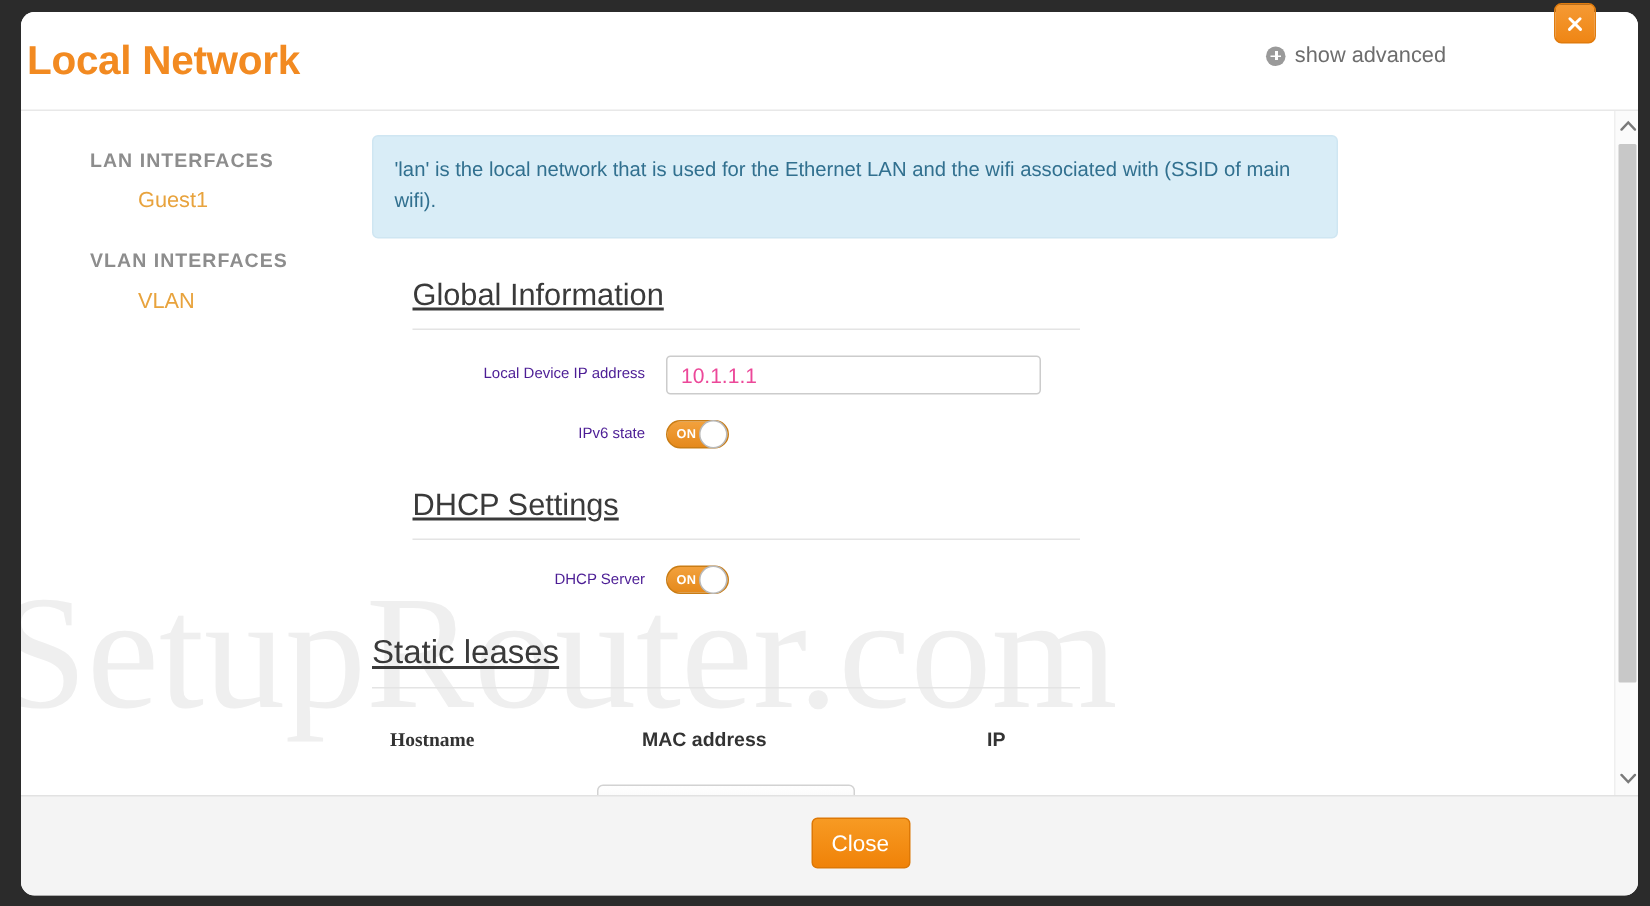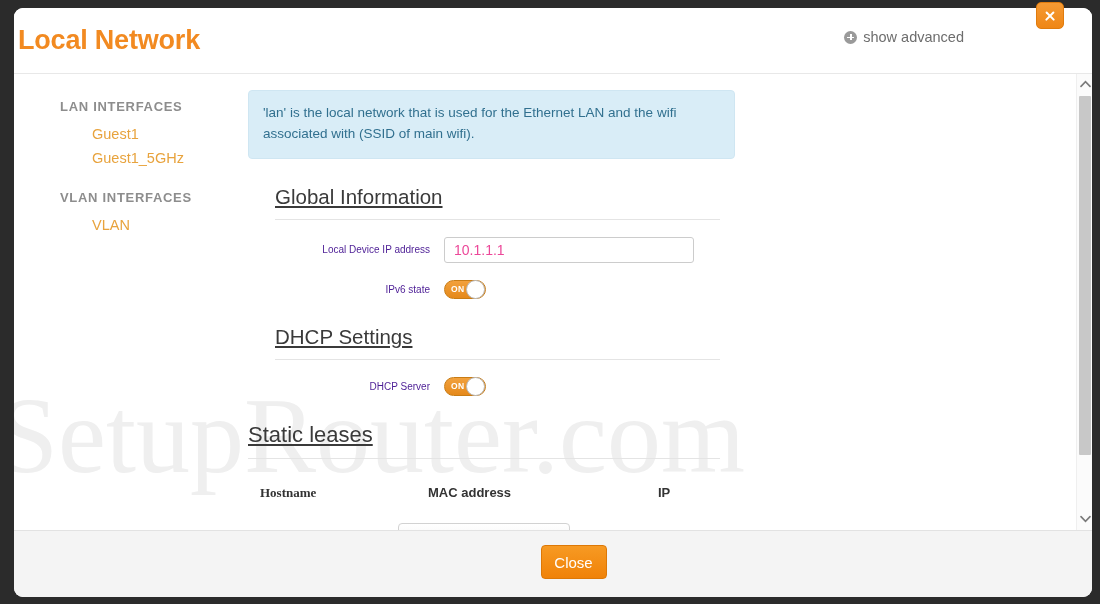--- a/index.html
+++ b/index.html
@@ -175,21 +175,21 @@
   
   .content {
     flex: 1 1 auto;
     position: relative;
     z-index: 2;
     padding-top: 16px;
   }
 
   .info-banner {
     margin-left: 14px;
-    width: 487px;
+    width: 644px;
     background: #d9edf7;
     border: 1px solid #cfe6f2;
     border-radius: 4px;
     padding: 12px 14px 13px 14px;
     font-size: 13.5px;
     line-height: 1.55;
     color: #31708f;
   }
 
   .section {
@@ -395,21 +395,20 @@
       </div>
     </div>
 
     <div class="dialog-body">
 
       <div class="watermark">SetupRouter.com</div>
 
       <div class="sidebar">
         <div class="side-group-title">LAN INTERFACES</div>
         <div class="side-item">Guest1</div>
-        <div class="side-item">Guest1_5GHz</div>
 
         <div class="side-group-title vlan">VLAN INTERFACES</div>
         <div class="side-item">VLAN</div>
       </div>
 
       <div class="content">
 
         <div class="info-banner">'lan' is the local network that is used for the Ethernet LAN and the wifi associated with (SSID of main wifi).</div>
 
         <div class="section">

